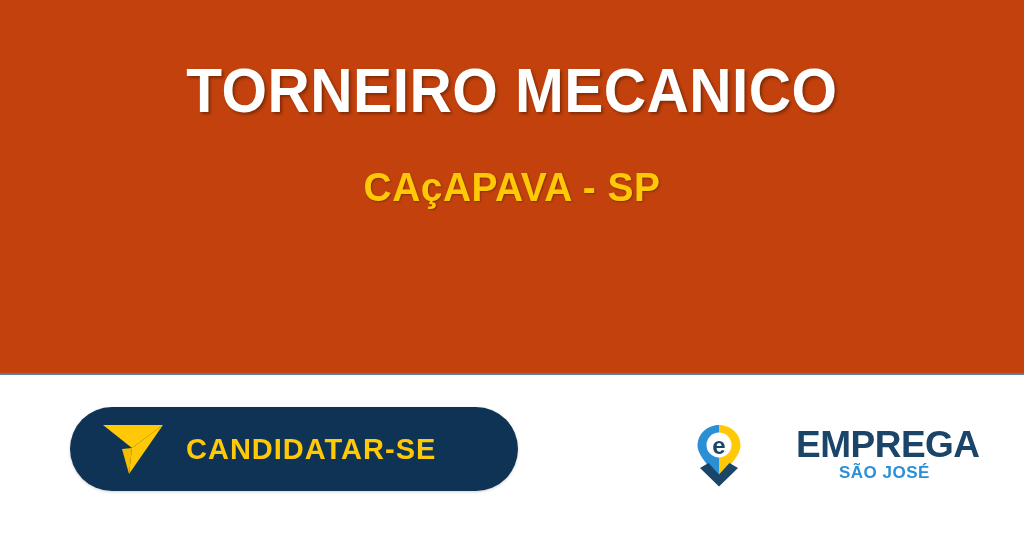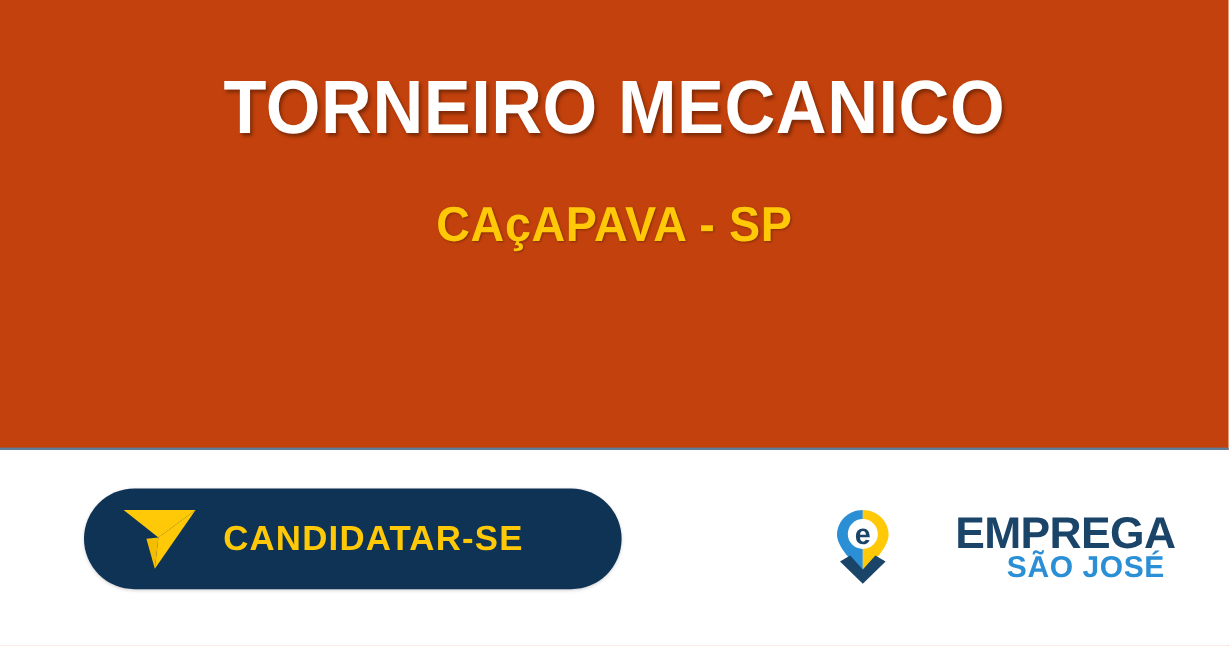--- a/index.html
+++ b/index.html
@@ -136,21 +136,21 @@
     letter-spacing: -0.5px;
     white-space: nowrap;
   }
   .brand-city {
     position: absolute;
     left: 93px;
     top: 36px;
     color: #2b8fd6;
     font-family: "Liberation Sans", sans-serif;
     font-weight: bold;
-    font-size: 25px;
+    font-size: 17px;
     line-height: 26px;
     letter-spacing: 0.5px;
     white-space: nowrap;
   }
 </style>
 </head>
 <body>
 
 <div class="screen">
 

